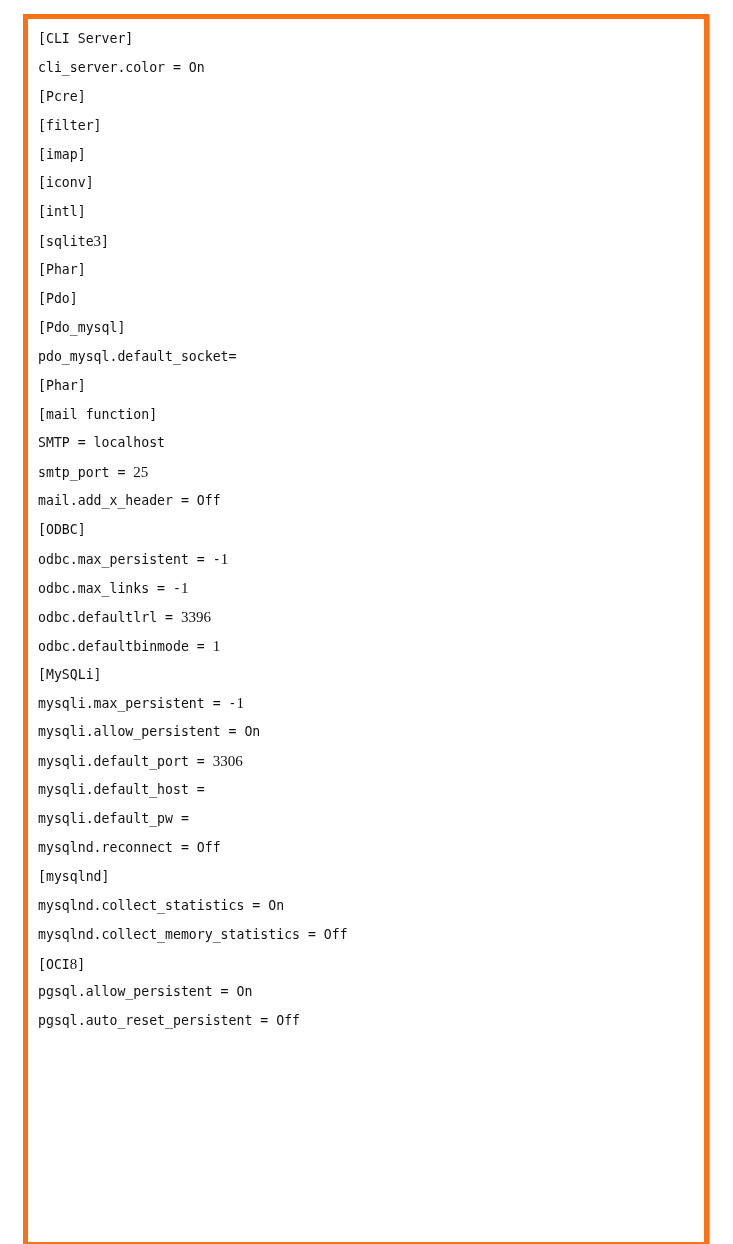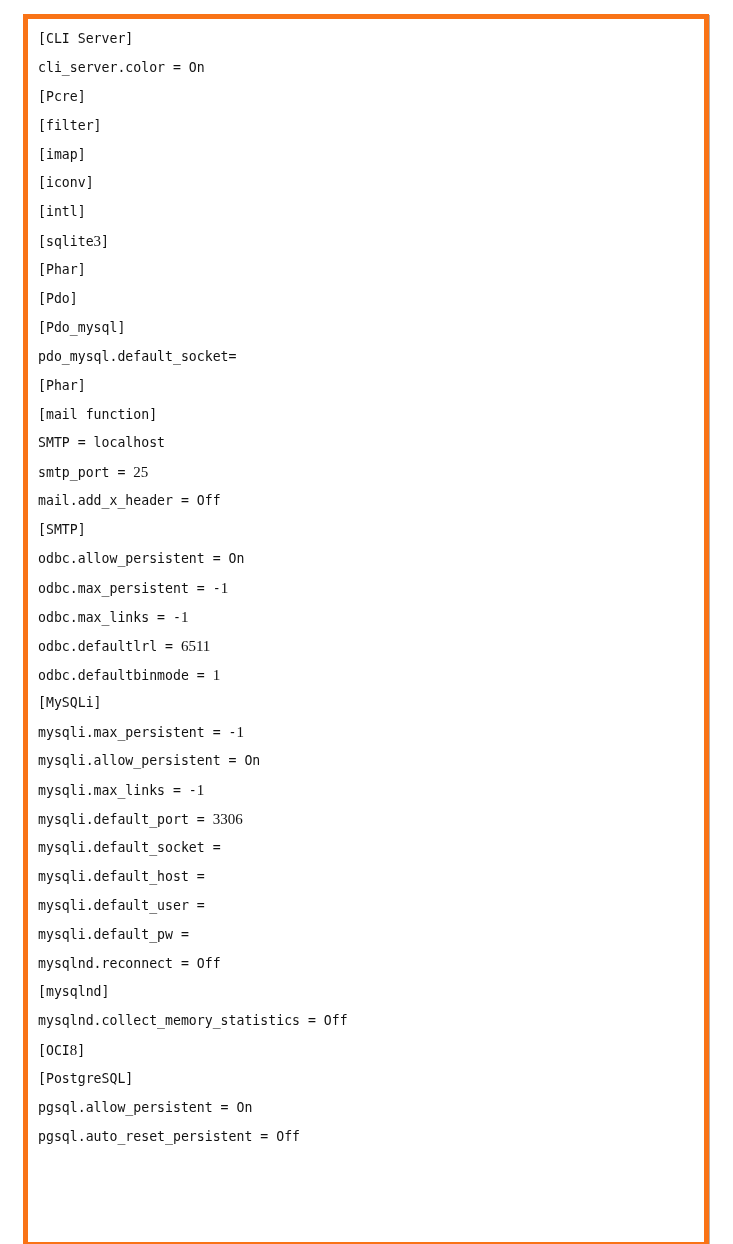--- a/index.html
+++ b/index.html
@@ -38,35 +38,31 @@
     <div class="line">[sqlite<span class="num">3</span>]</div>
     <div class="line">[Phar]</div>
     <div class="line">[Pdo]</div>
     <div class="line">[Pdo_mysql]</div>
     <div class="line">pdo_mysql.default_socket=</div>
     <div class="line">[Phar]</div>
     <div class="line">[mail function]</div>
     <div class="line">SMTP = localhost</div>
     <div class="line">smtp_port = <span class="num">25</span></div>
     <div class="line">mail.add_x_header = Off</div>
-    <div class="line">[SMTP]</div>
-    <div class="line">odbc.allow_persistent = On</div>
+    <div class="line">[ODBC]</div>
     <div class="line">odbc.max_persistent = -<span class="num">1</span></div>
     <div class="line">odbc.max_links = -<span class="num">1</span></div>
-    <div class="line">odbc.defaultlrl = <span class="num">6511</span></div>
+    <div class="line">odbc.defaultlrl = <span class="num">3396</span></div>
     <div class="line">odbc.defaultbinmode = <span class="num">1</span></div>
     <div class="line">[MySQLi]</div>
     <div class="line">mysqli.max_persistent = -<span class="num">1</span></div>
     <div class="line">mysqli.allow_persistent = On</div>
-    <div class="line">mysqli.max_links = -<span class="num">1</span></div>
     <div class="line">mysqli.default_port = <span class="num">3306</span></div>
-    <div class="line">mysqli.default_socket =</div>
     <div class="line">mysqli.default_host =</div>
-    <div class="line">mysqli.default_user =</div>
     <div class="line">mysqli.default_pw =</div>
     <div class="line">mysqlnd.reconnect = Off</div>
     <div class="line">[mysqlnd]</div>
+    <div class="line">mysqlnd.collect_statistics = On</div>
     <div class="line">mysqlnd.collect_memory_statistics = Off</div>
     <div class="line">[OCI<span class="num">8</span>]</div>
-    <div class="line">[PostgreSQL]</div>
     <div class="line">pgsql.allow_persistent = On</div>
     <div class="line">pgsql.auto_reset_persistent = Off</div>
   </div>
 
 </body></html>

